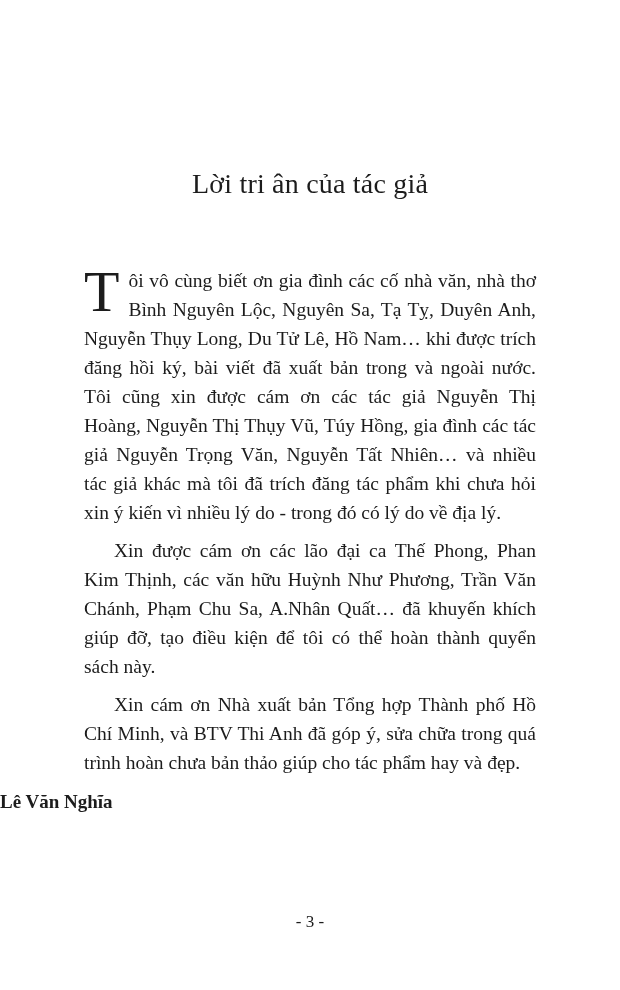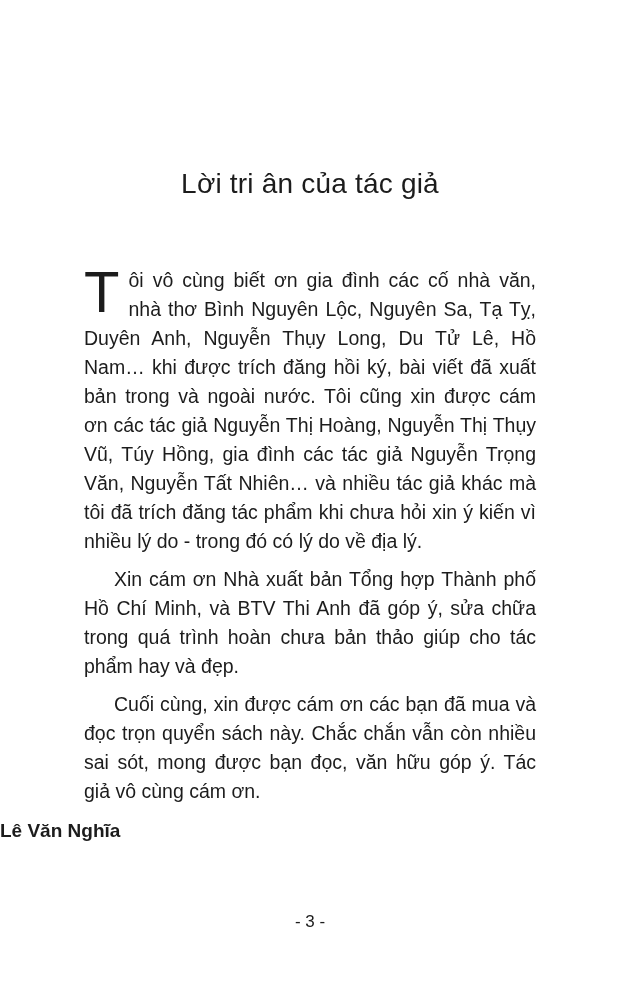--- a/index.html
+++ b/index.html
@@ -5,21 +5,21 @@
   html, body {
     margin: 0;
     padding: 0;
     background: #ffffff;
   }
   .page {
     position: relative;
     width: 620px;
     height: 990px;
     background: #ffffff;
-    font-family: Liberation Sans, sans-serif;
+    font-family: Liberation Serif, serif;
     color: #1c1c1c;
     overflow: hidden;
     box-sizing: border-box;
   }
   .title {
     text-align: center;
     margin: 0;
     padding-top: 168px;
     font-size: 28px;
     font-weight: normal;
@@ -66,24 +66,24 @@
 <div class="page">
 
   <h1 class="title">Lời tri ân của tác giả</h1>
 
   <div class="content">
 
     <p class="para">
       <span class="dropcap">T</span><span>ôi vô cùng biết ơn gia đình các cố nhà văn, nhà thơ Bình Nguyên Lộc, Nguyên Sa, Tạ Tỵ, Duyên Anh, Nguyễn Thụy Long, Du Tử Lê, Hồ Nam… khi được trích đăng hồi ký, bài viết đã xuất bản trong và ngoài nước. Tôi cũng xin được cám ơn các tác giả Nguyễn Thị Hoàng, Nguyễn Thị Thụy Vũ, Túy Hồng, gia đình các tác giả Nguyễn Trọng Văn, Nguyễn Tất Nhiên… và nhiều tác giả khác mà tôi đã trích đăng tác phẩm khi chưa hỏi xin ý kiến vì nhiều lý do - trong đó có lý do về địa lý.</span>
     </p>
 
+    <p class="indent">Xin được cám ơn các lão đại ca Thế Phong, Phan Kim Thịnh, các văn hữu Huỳnh Như Phương, Trần Văn Chánh, Phạm Chu Sa, A.Nhân Quất… đã khuyến khích giúp đỡ, tạo điều kiện để tôi có thể hoàn thành quyển sách này.</p>
 
     <p class="indent">Xin cám ơn Nhà xuất bản Tổng hợp Thành phố Hồ Chí Minh, và BTV Thi Anh đã góp ý, sửa chữa trong quá trình hoàn chưa bản thảo giúp cho tác phẩm hay và đẹp.</p>
 
-    <p class="indent">Cuối cùng, xin được cám ơn các bạn đã mua và đọc trọn quyển sách này. Chắc chắn vẫn còn nhiều sai sót, mong được bạn đọc, văn hữu góp ý. Tác giả vô cùng cám ơn.</p>
 
   </div>
 
   <div class="signature">Lê Văn Nghĩa</div>
 
   <div class="page-number">- 3 -</div>
 
 </div>
 
 </body></html>

